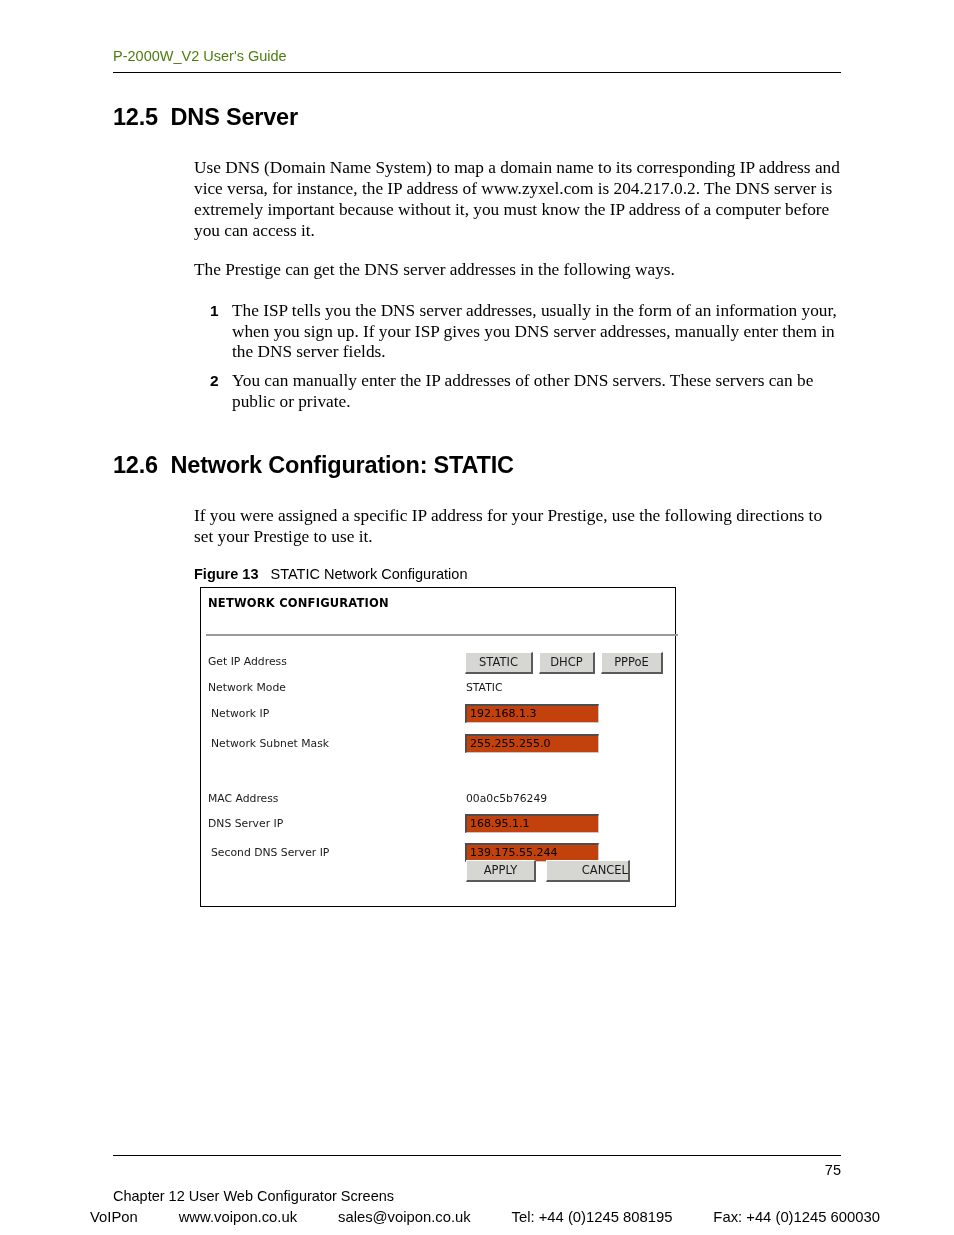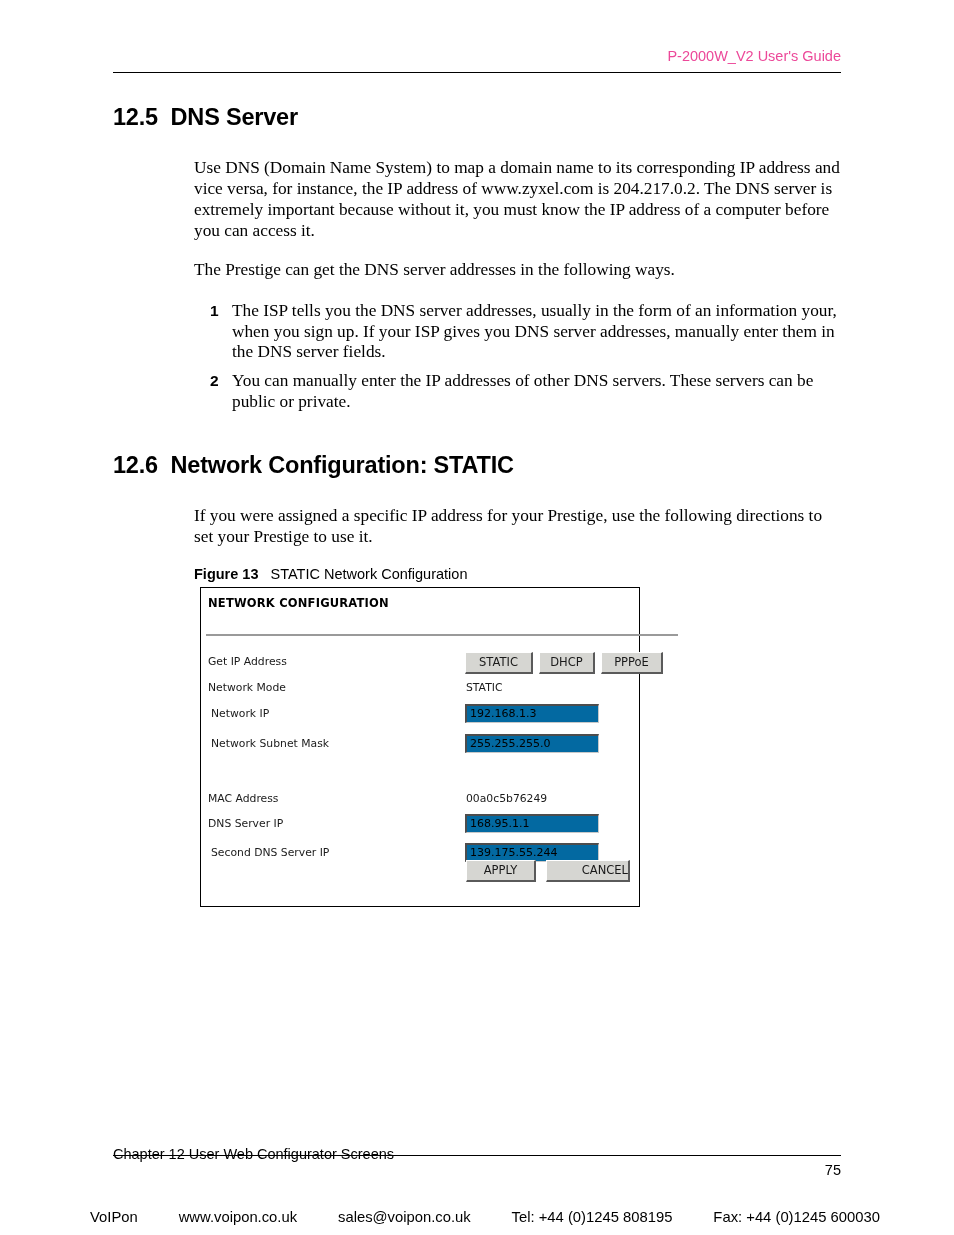--- a/index.html
+++ b/index.html
@@ -15,24 +15,24 @@
     color: #000000;
     overflow: hidden;
   }
 
   
   .page-header {
     position: absolute;
     left: 113px;
     top: 48px;
     width: 728px;
-    text-align: right;
+    text-align: left;
     font-family: "Liberation Sans", sans-serif;
     font-size: 14.5px;
-    color: #ec4899;
+    color: #4d7c0f;
   }
   .header-rule {
     position: absolute;
     left: 113px;
     top: 72px;
     width: 728px;
     height: 1px;
     background: #000;
   }
 
@@ -94,21 +94,21 @@
     font-size: 14.5px;
     white-space: pre;
   }
   .figure-caption .fig-label { font-weight: bold; text-align: center; }
 
   
   .config-panel {
     position: absolute;
     left: 200px;
     top: 587px;
-    width: 440px;
+    width: 476px;
     height: 320px;
     border: 1.5px solid #000;
     background: #ffffff;
     box-sizing: border-box;
     font-family: "DejaVu Sans", sans-serif;
   }
   .panel-title {
     position: absolute;
     left: 7px;
     top: 8px;
@@ -152,21 +152,21 @@
     white-space: pre;
   }
 
   
   .text-input {
     position: absolute;
     left: 264px;
     top: 0px;
     width: 134px;
     height: 19px;
-    background: #0369a1;
+    background: #c2410c;
     border-top: 2px solid #4d4d4d;
     border-left: 2px solid #4d4d4d;
     border-right: 1px solid #c8c8c8;
     border-bottom: 1px solid #c8c8c8;
     box-sizing: border-box;
     font-family: "DejaVu Sans", sans-serif;
     font-size: 11px;
     color: #000;
     line-height: 16px;
     padding-left: 3px;
@@ -202,21 +202,21 @@
     position: absolute;
     left: 113px;
     top: 1155px;
     width: 728px;
     height: 1px;
     background: #000;
   }
   .footer-left {
     position: absolute;
     left: 113px;
-    top: 1146px;
+    top: 1188px;
     font-family: "Liberation Sans", sans-serif;
     font-size: 14.5px;
   }
   .footer-right {
     position: absolute;
     left: 113px;
     top: 1162px;
     width: 728px;
     text-align: right;
     font-family: "Liberation Sans", sans-serif;

